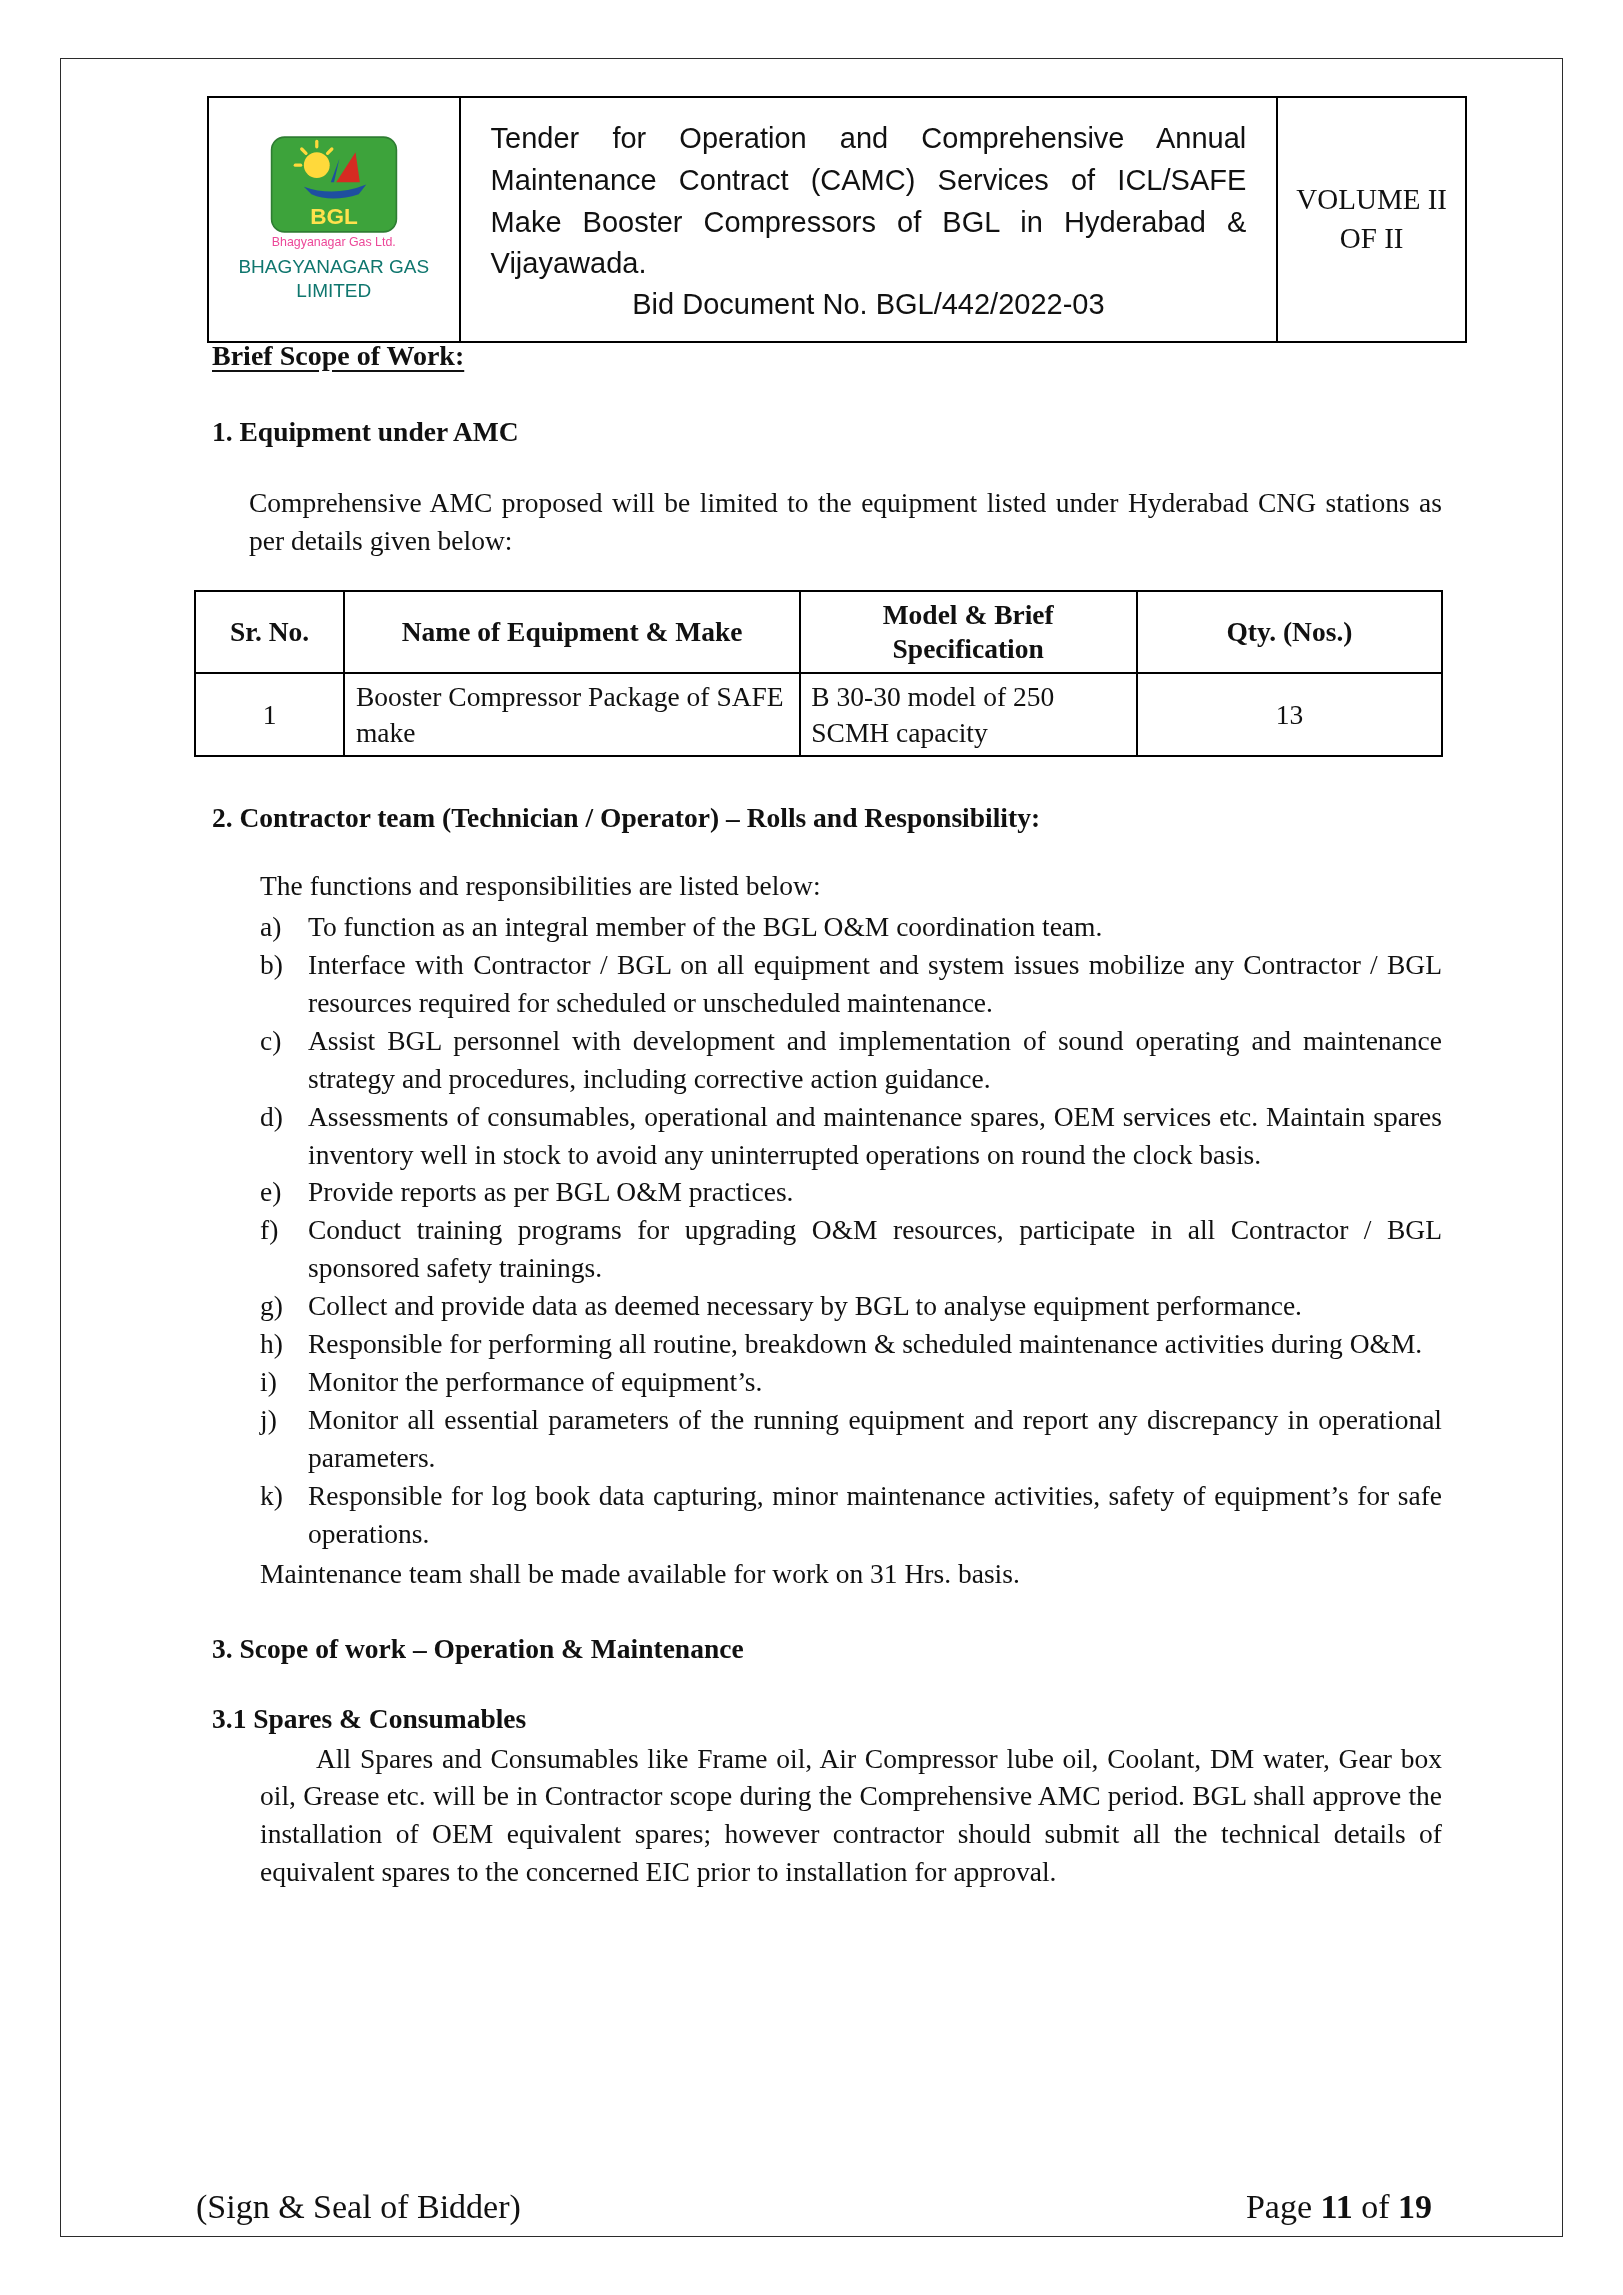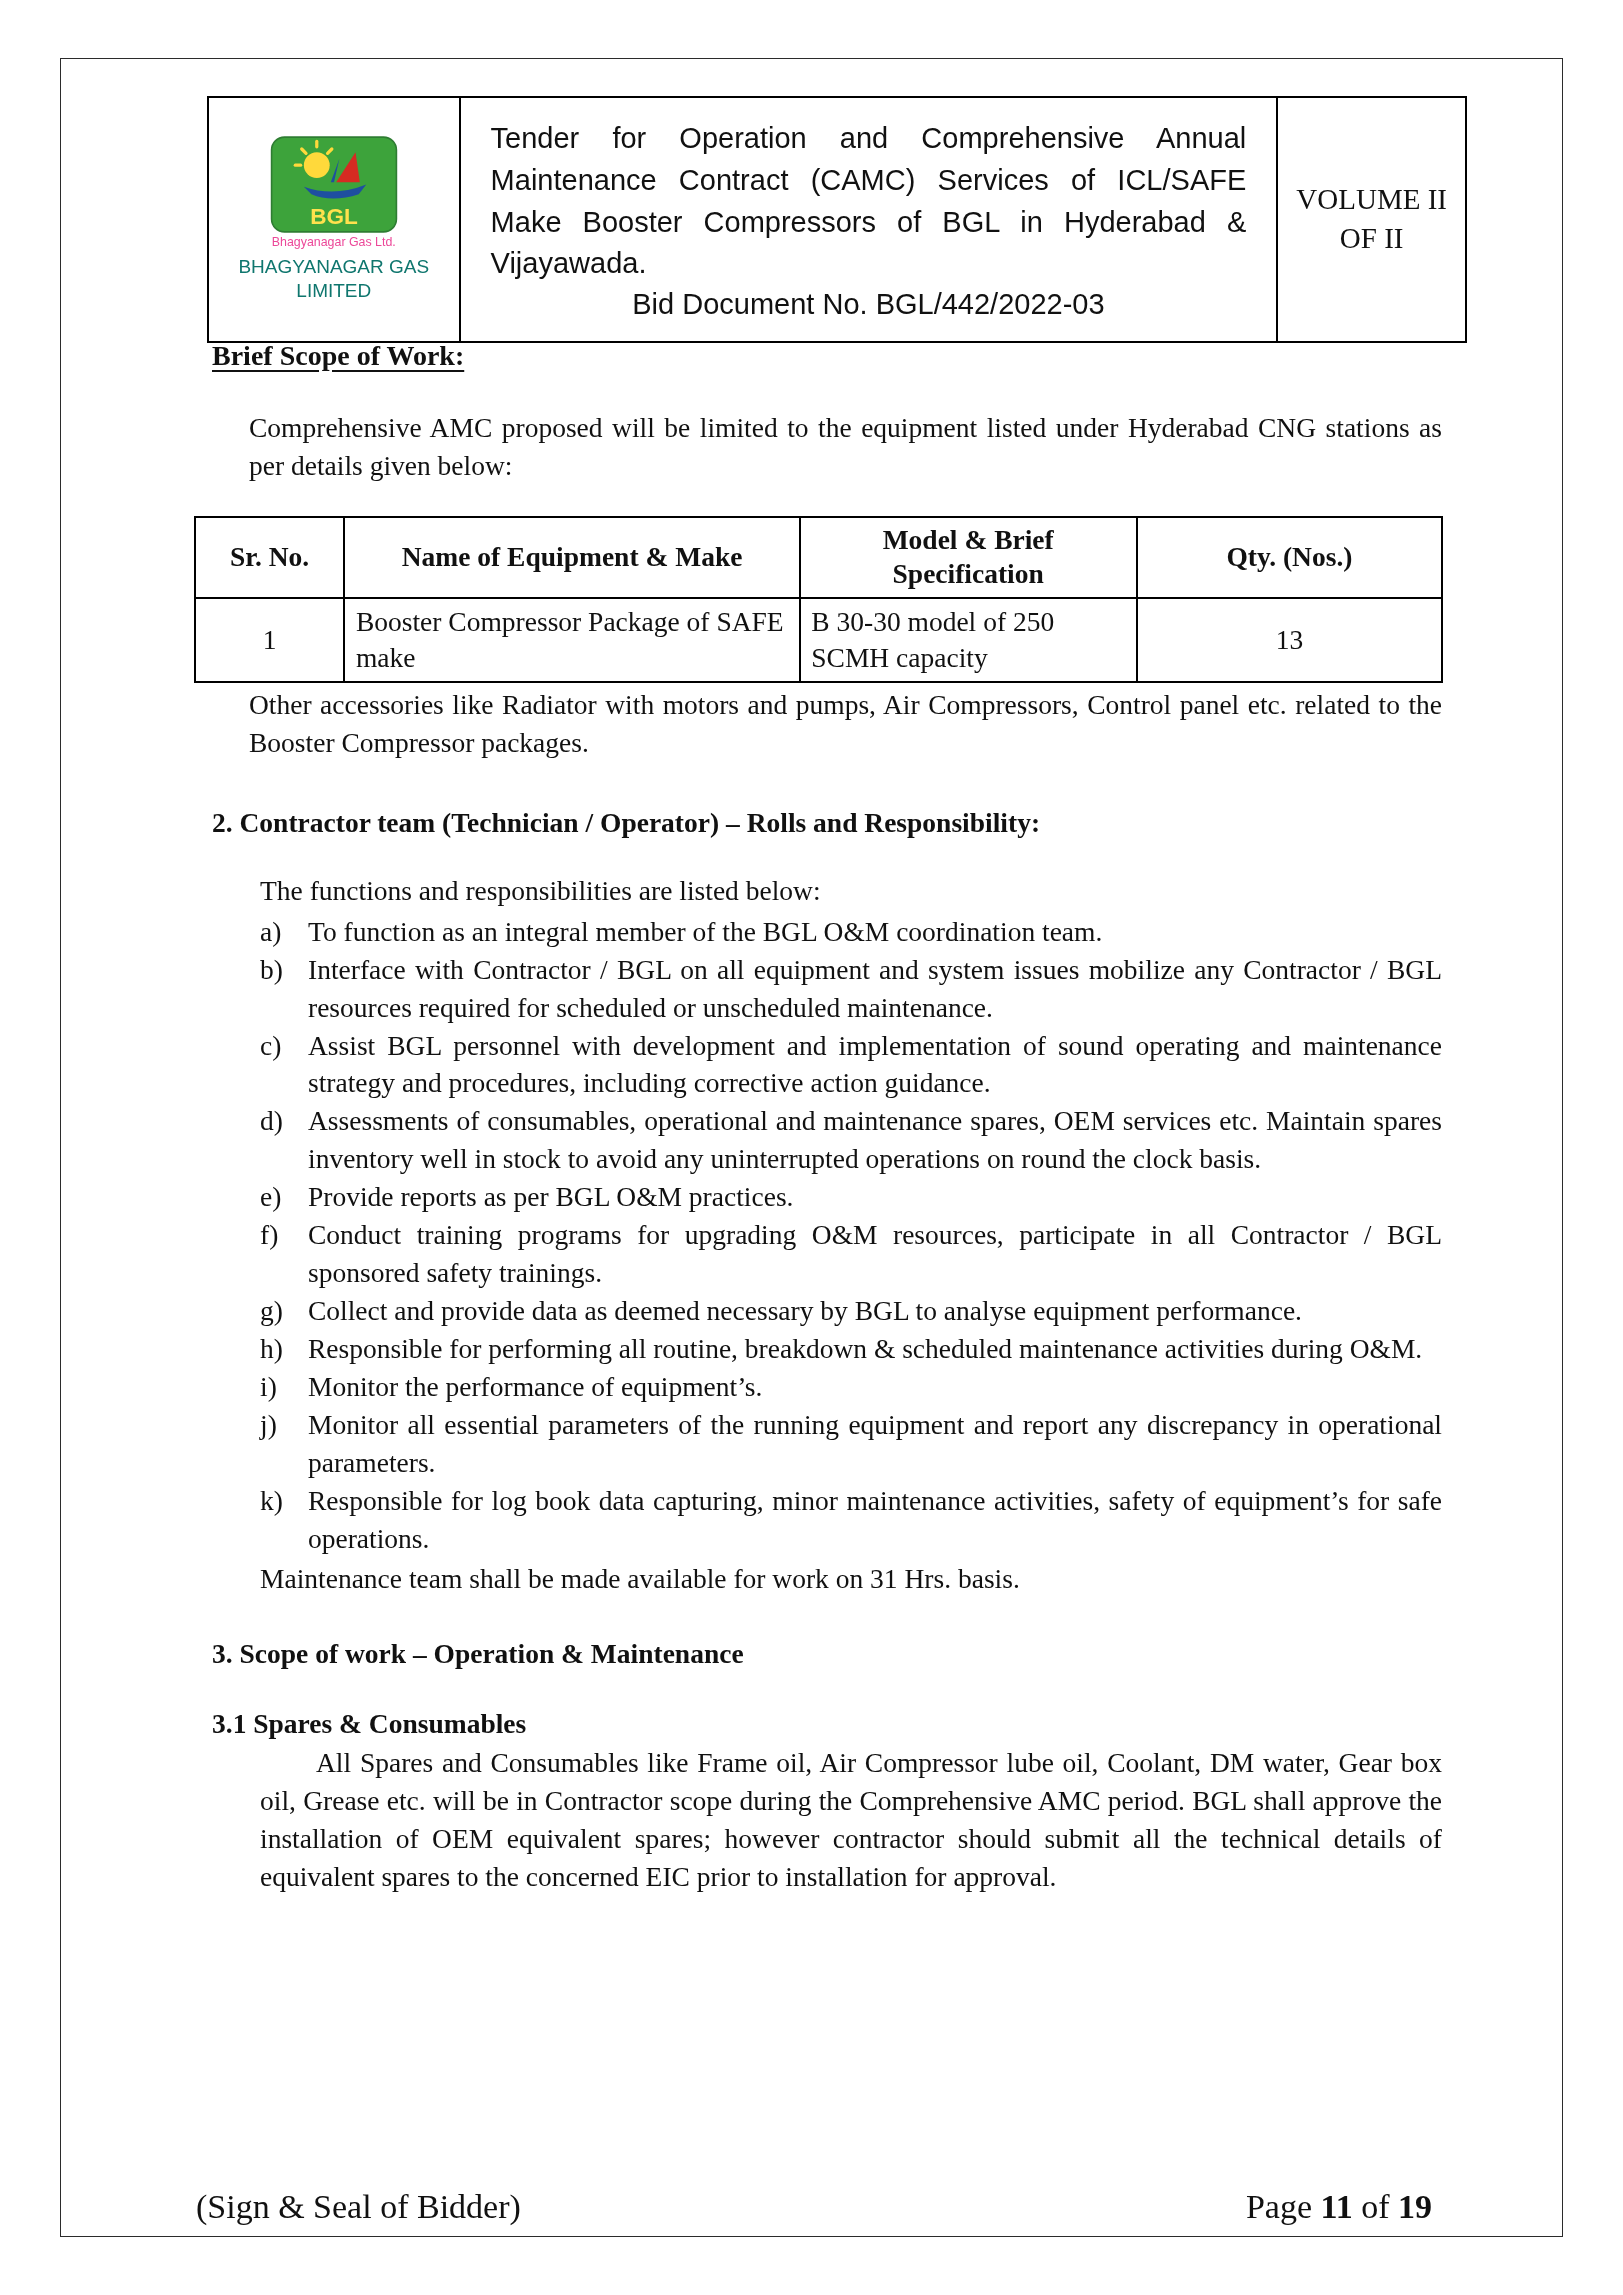--- a/index.html
+++ b/index.html
@@ -157,40 +157,40 @@
         <div>OF II</div>
       </td>
     </tr>
   </tbody>
     </table>
 
   <div class="content">
 
     <div class="doc-heading">Brief Scope of Work:</div>
 
+    <div class="sec-title mt-s1">1. Equipment under AMC</div>
     <div class="para para-intro">Comprehensive AMC proposed will be limited to the equipment listed under Hyderabad CNG stations as per details given below:</div>
 
     <table class="eq-table">
       <tbody>
           <tr>
         <th class="col-sr">Sr. No.</th>
         <th class="col-nm">Name of Equipment &amp; Make</th>
         <th class="col-md">Model &amp; Brief Specification</th>
         <th class="col-qt">Qty. (Nos.)</th>
       </tr>
       <tr>
         <td class="td-center">1</td>
         <td class="td-left">Booster Compressor Package of SAFE make</td>
         <td class="td-left">B 30-30 model of 250 SCMH capacity</td>
         <td class="td-center">13</td>
       </tr>
     </tbody>
       </table>
 
-    <div class="para note-para">Other accessories like Radiator with motors and pumps, Air Compressors, Control panel etc. related to the Booster Compressor packages.</div>
 
     <div class="sec-title s2-title">2. Contractor team (Technician / Operator) – Rolls and Responsibility:</div>
     <div class="s2-intro">The functions and responsibilities are listed below:</div>
 
     <div class="resp-list">
       <div class="resp-item">
         <span class="resp-label">a)</span>
         <span class="resp-text">To function as an integral member of the BGL O&amp;M coordination team.</span>
       </div>
       <div class="resp-item">

